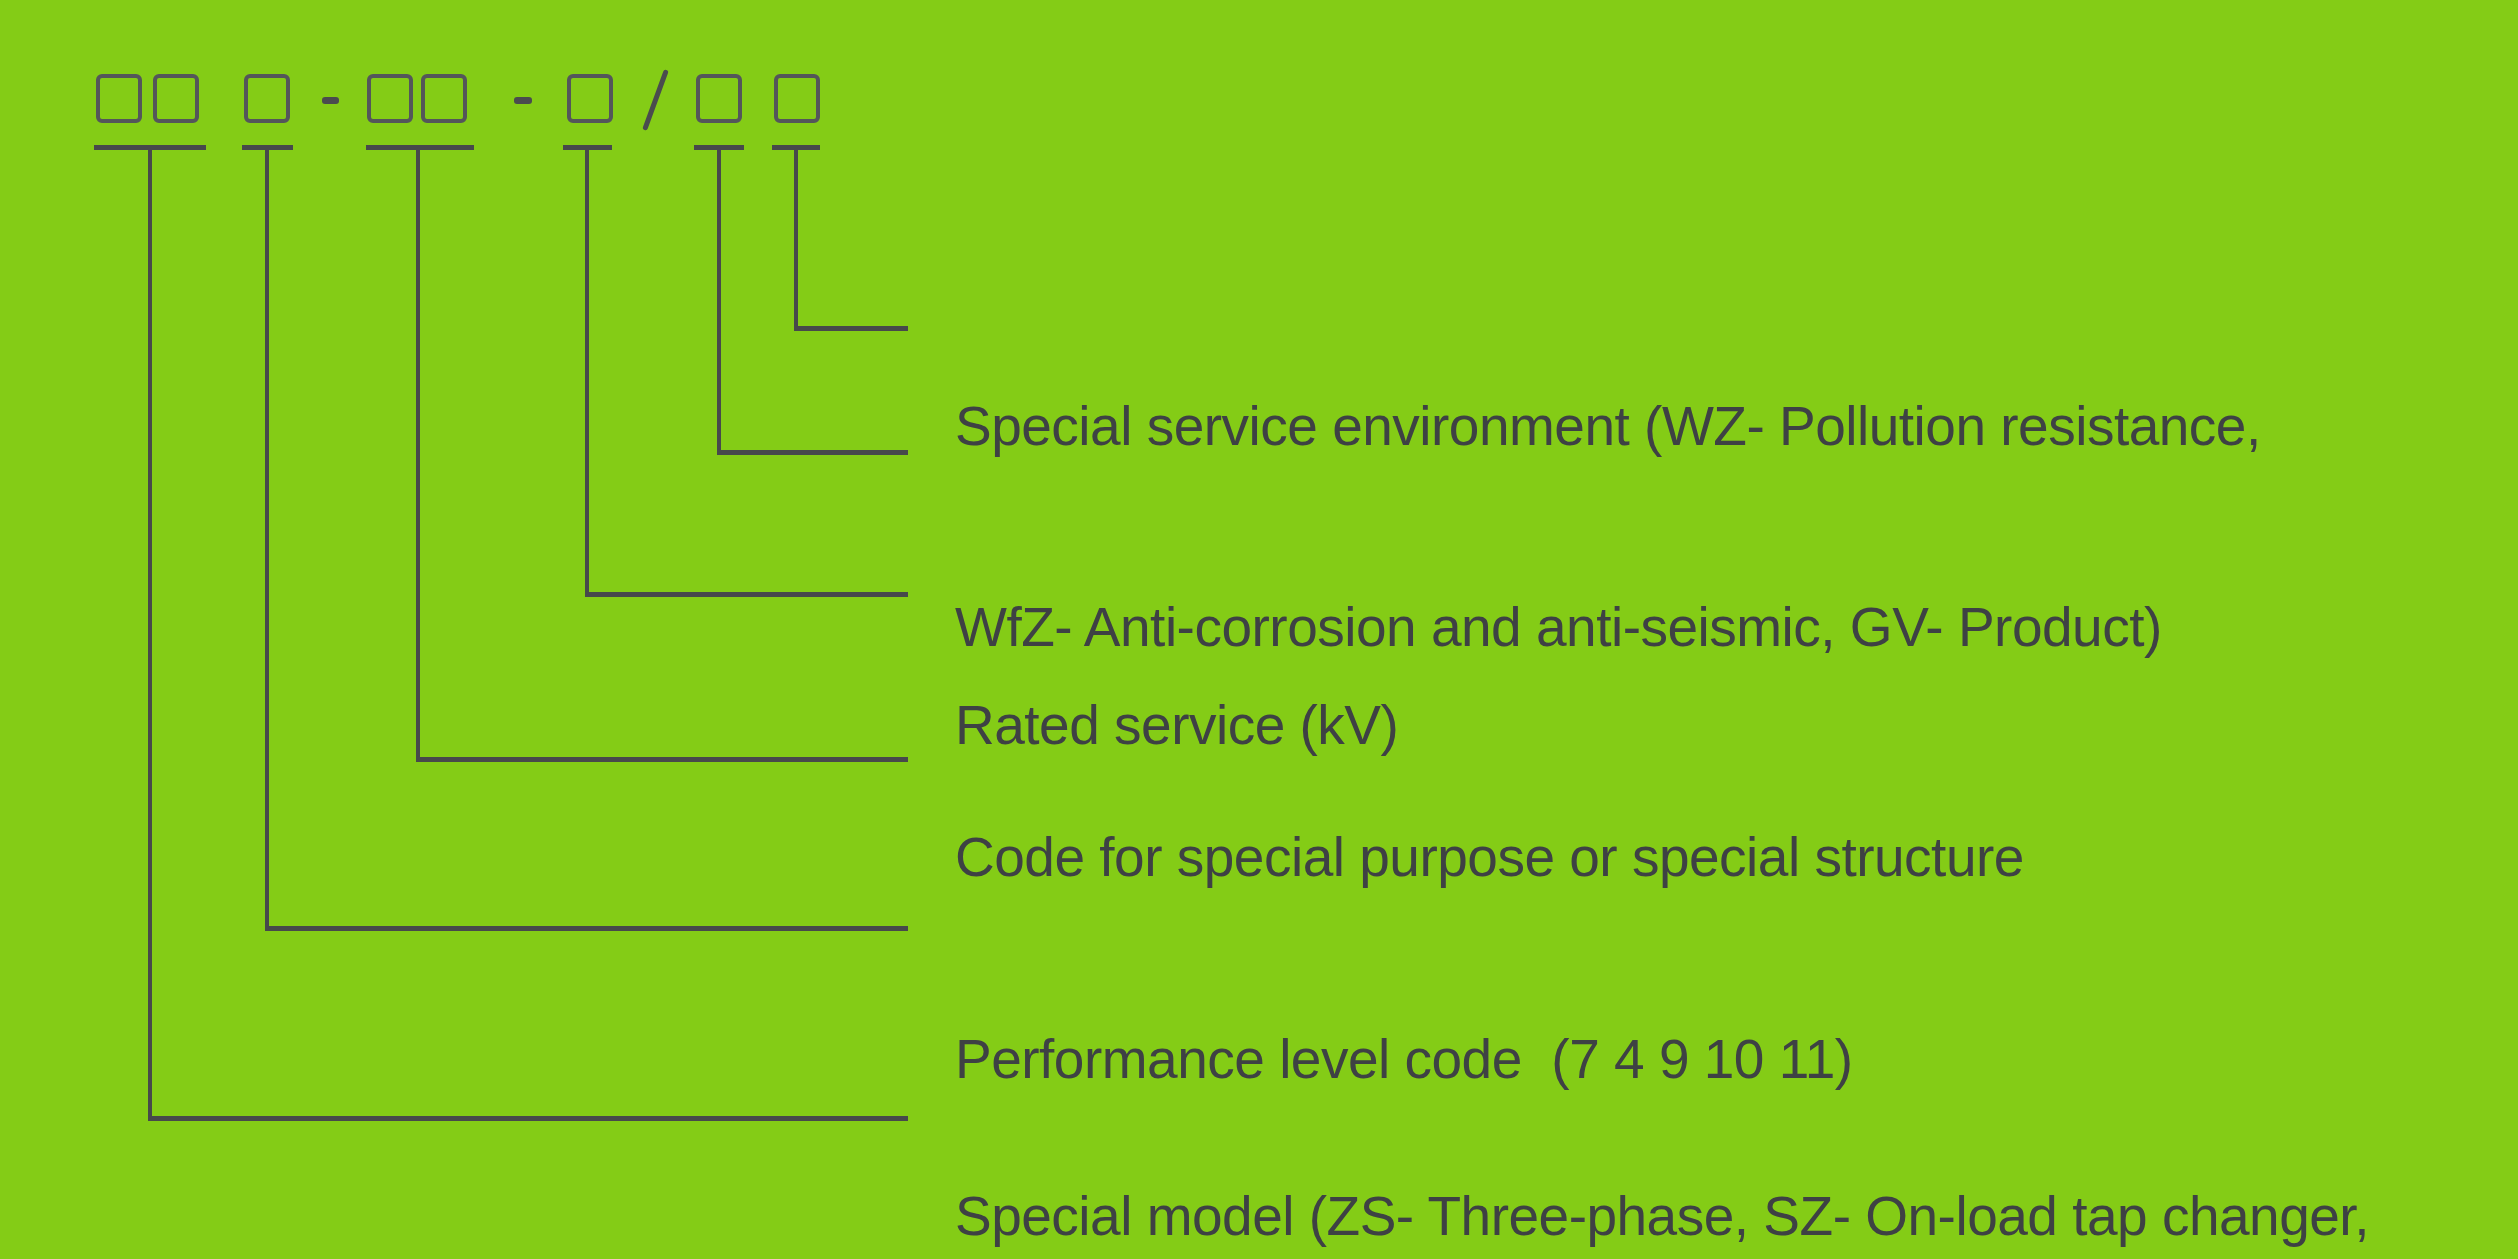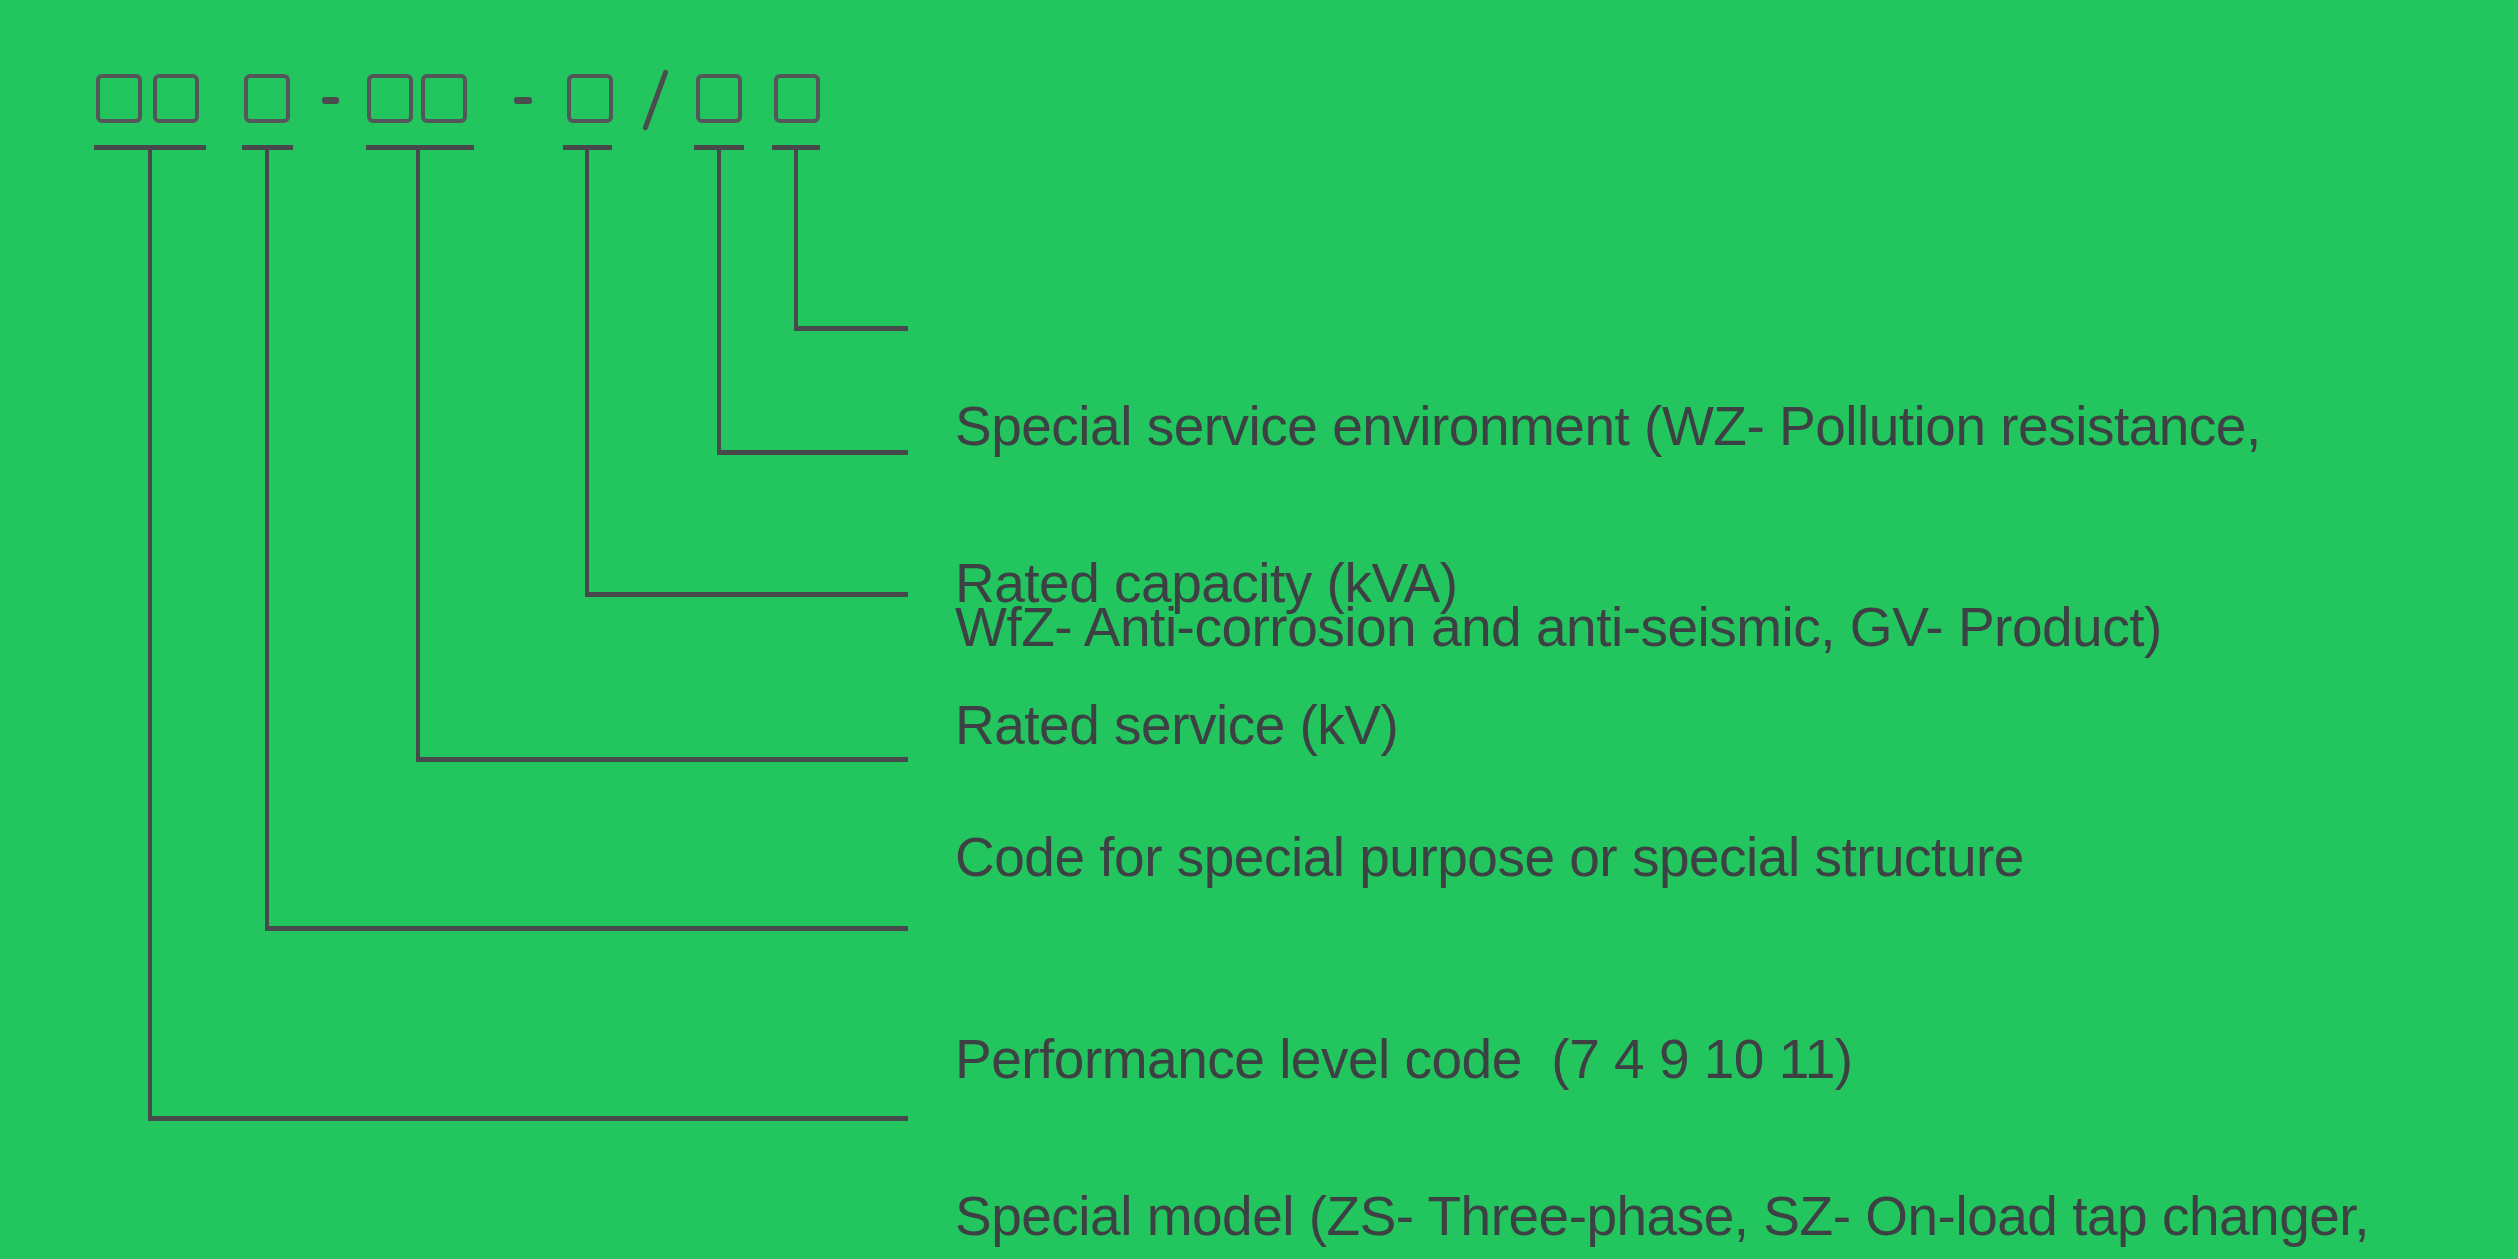--- a/index.html
+++ b/index.html
@@ -3,21 +3,21 @@
 <meta charset="utf-8">
 <style>
   html, body {
     margin: 0;
     padding: 0;
   }
   .stage {
     position: relative;
     width: 2518px;
     height: 1259px;
-    background: #22c55e;
+    background: #84cc16;
     overflow: hidden;
     font-family: "Liberation Sans", sans-serif;
   }
   
   .box {
     position: absolute;
     top: 74px;
     width: 46px;
     height: 49px;
     border: 4px solid #54565a;
@@ -113,23 +113,20 @@
   <div class="hline" style="left:585px;top:592px;width:323px"></div>
   <div class="hline" style="left:416px;top:757px;width:492px"></div>
   <div class="hline" style="left:265px;top:926px;width:643px"></div>
   <div class="hline" style="left:148px;top:1116px;width:760px"></div>
 
   <div class="label" style="top:259px">
     <div>Special service environment (WZ- Pollution resistance,</div>
     <div>WfZ- Anti-corrosion and anti-seismic, GV- Product)</div>
   </div>
 
-  <div class="label" style="top:416px">
-    <div>Rated capacity (kVA)</div>
-  </div>
 
   <div class="label" style="top:558px">
     <div>Rated service (kV)</div>
   </div>
 
   <div class="label" style="top:690px">
     <div>Code for special purpose or special structure</div>
   </div>
 
   <div class="label" style="top:892px">

